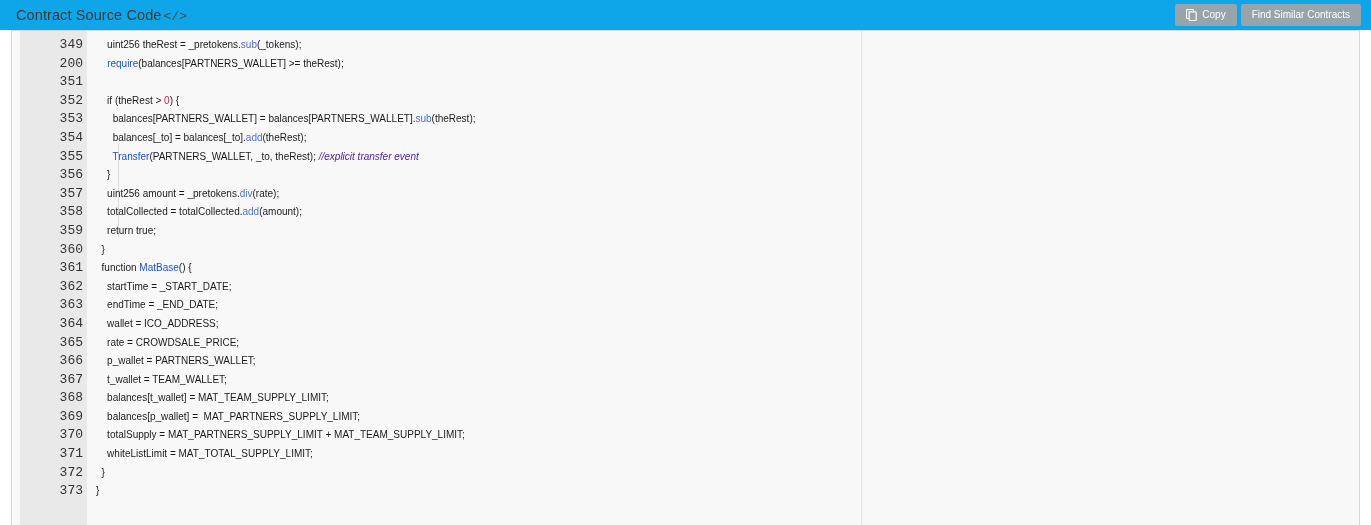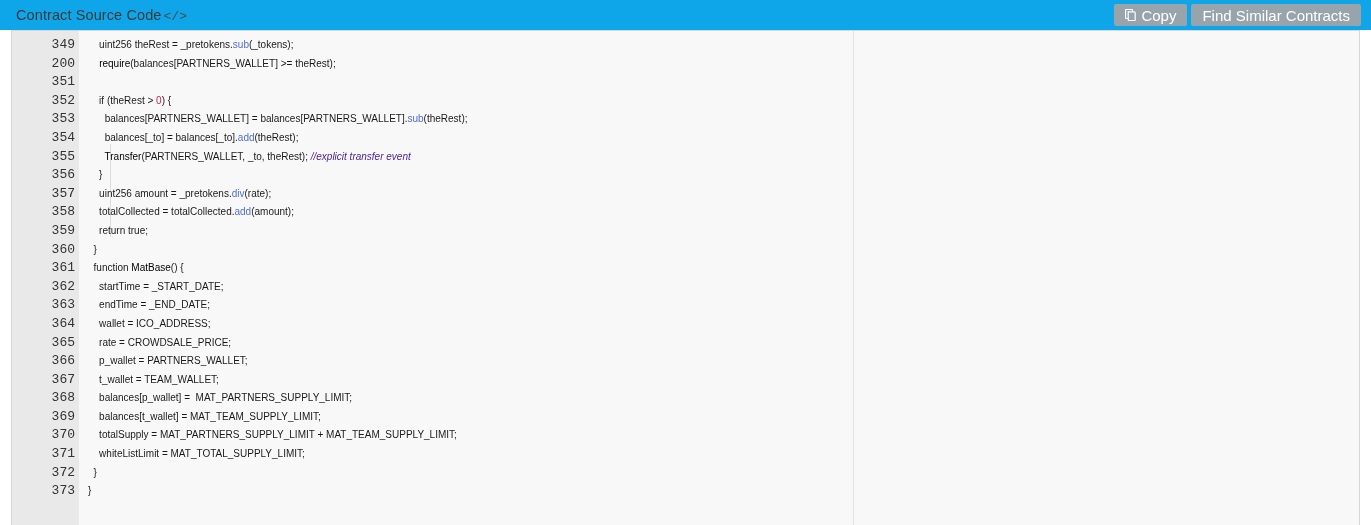--- a/index.html
+++ b/index.html
@@ -41,21 +41,21 @@
     display: flex;
     align-items: center;
     gap: 4px;
   }
   .btn {
     background: #97a4ab;
     color: #ffffff;
     border: none;
     border-radius: 2px;
     font-family: "Liberation Sans", sans-serif;
-    font-size: 15px;
+    font-size: 10px;
     height: 22px;
     padding: 0 11px;
     display: flex;
     align-items: center;
     gap: 5px;
     cursor: pointer;
     white-space: nowrap;
     line-height: 1;
   }
   .btn .copy-icon {
@@ -73,20 +73,21 @@
     border-left: 1px solid #d7d7d7;
     border-right: 1px solid #d7d7d7;
     margin: 0 11px 0 11px;
     background: #f8f8f8;
     overflow: hidden;
   }
   .code-scroll {
     display: flex;
     align-items: flex-start;
     height: 100%;
+    margin-left: 8px;
   }
   .gutter {
     flex: 0 0 67px;
     background: #e9e9e9;
     padding-top: 5px;
     box-sizing: border-box;
     height: 100%;
   }
   .gutter-line {
     height: 18.6px;
@@ -141,21 +142,21 @@
   }
   .vertical-divider {
     position: absolute;
     left: 774px;
     top: 0;
     bottom: 0;
     width: 1px;
     background: #e2e2e2;
   }
   
-  .tok-fn    { color: #000000; }
+  .tok-fn    { color: #1d4ed8; }
   .tok-meth  { color: #4f6fd0; }
   .tok-num   { color: #c7254e; }
   .tok-cmt   { color: #4c1d95; font-style: italic; }
 </style>
 </head>
 <body>
 
 <div class="header">
   <div class="header-title">
     <span>Contract Source Code</span><span class="code-tag">&lt;/&gt;</span>
@@ -221,22 +222,22 @@
           <div class="code-line"><span>    totalCollected = totalCollected.</span><span class="tok-meth">add</span><span>(amount);</span></div>
           <div class="code-line"><span>    return true;</span></div>
           <div class="code-line"><span>  }</span></div>
           <div class="code-line"><span>  function </span><span class="tok-fn">MatBase</span><span>() {</span></div>
           <div class="code-line"><span>    startTime = _START_DATE;</span></div>
           <div class="code-line"><span>    endTime = _END_DATE;</span></div>
           <div class="code-line"><span>    wallet = ICO_ADDRESS;</span></div>
           <div class="code-line"><span>    rate = CROWDSALE_PRICE;</span></div>
           <div class="code-line"><span>    p_wallet = PARTNERS_WALLET;</span></div>
           <div class="code-line"><span>    t_wallet = TEAM_WALLET;</span></div>
+          <div class="code-line"><span>    balances[t_wallet] = MAT_TEAM_SUPPLY_LIMIT;</span></div>
           <div class="code-line"><span>    balances[p_wallet] =  MAT_PARTNERS_SUPPLY_LIMIT;</span></div>
-          <div class="code-line"><span>    balances[t_wallet] = MAT_TEAM_SUPPLY_LIMIT;</span></div>
           <div class="code-line"><span>    totalSupply = MAT_PARTNERS_SUPPLY_LIMIT + MAT_TEAM_SUPPLY_LIMIT;</span></div>
           <div class="code-line"><span>    whiteListLimit = MAT_TOTAL_SUPPLY_LIMIT;</span></div>
           <div class="code-line"><span>  }</span></div>
           <div class="code-line"><span>}</span></div>
         </div>
     </div>
   </div>
 </div>
 
 </body></html>

